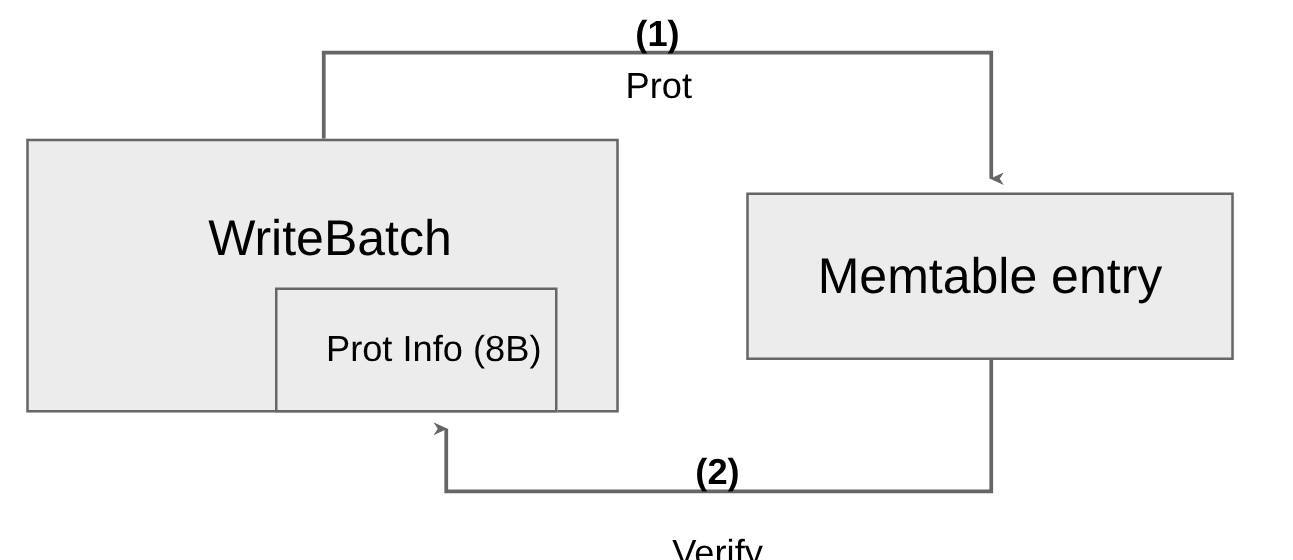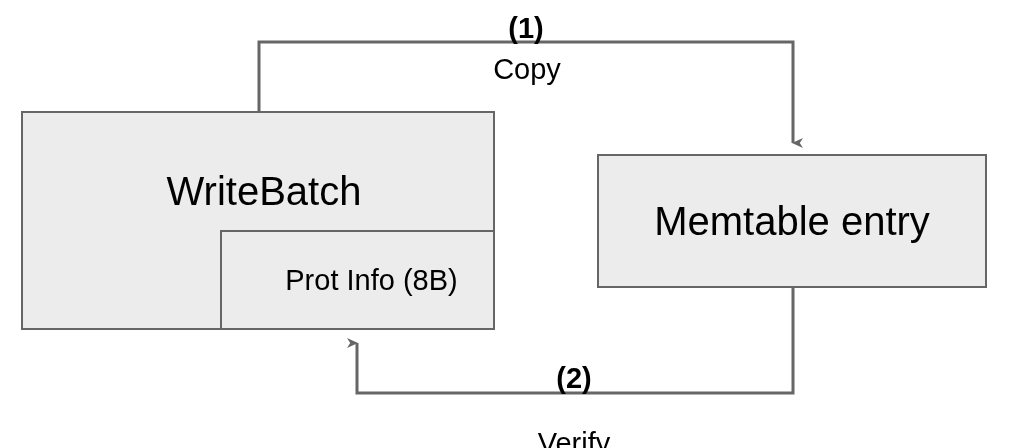--- a/index.html
+++ b/index.html
@@ -53,21 +53,21 @@
     left: 0;
     right: 0;
     top: 58px;
     text-align: center;
     margin-left: 12px;
   }
   
   #protinfo-box {
     left: 220px;
     top: 230px;
-    width: 275px;
+    width: 226px;
     height: 100px;
     padding-left: 28px;
   }
   #protinfo-box .node-label {
     font-size: 29px;
   }
   
   #memtable-box {
     left: 597px;
     top: 154px;
@@ -129,18 +129,18 @@
 
   <div class="node-box" id="protinfo-box">
     <span class="node-label">Prot Info (8B)</span>
   </div>
 
   <div class="node-box" id="memtable-box">
     <span class="node-label">Memtable entry</span>
   </div>
 
   <div class="edge-label num" id="label-copy-num">(1)</div>
-  <div class="edge-label verb" id="label-copy-verb">Copy</div>
+  <div class="edge-label verb" id="label-copy-verb">Prot</div>
 
   <div class="edge-label num" id="label-verify-num">(2)</div>
   <div class="edge-label verb" id="label-verify-verb">Verify</div>
 
 </div>
 
 </body></html>

